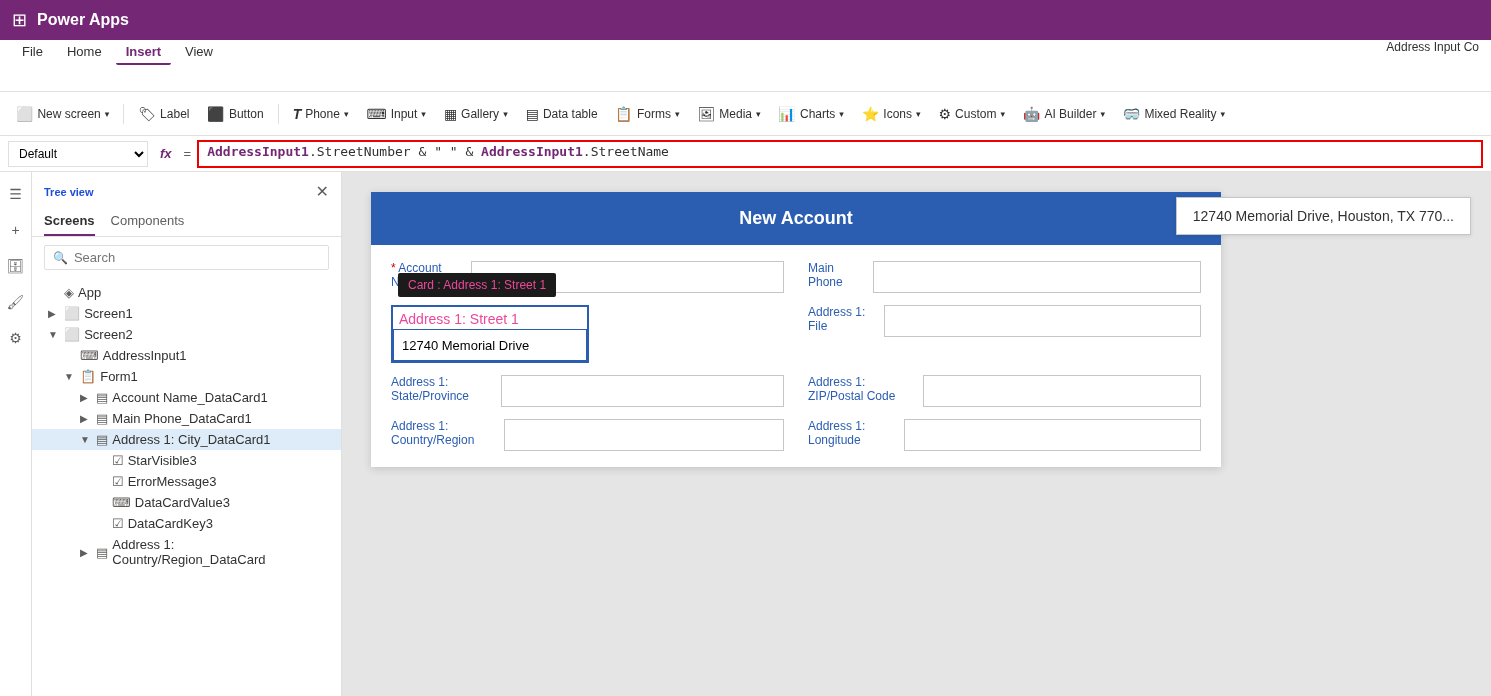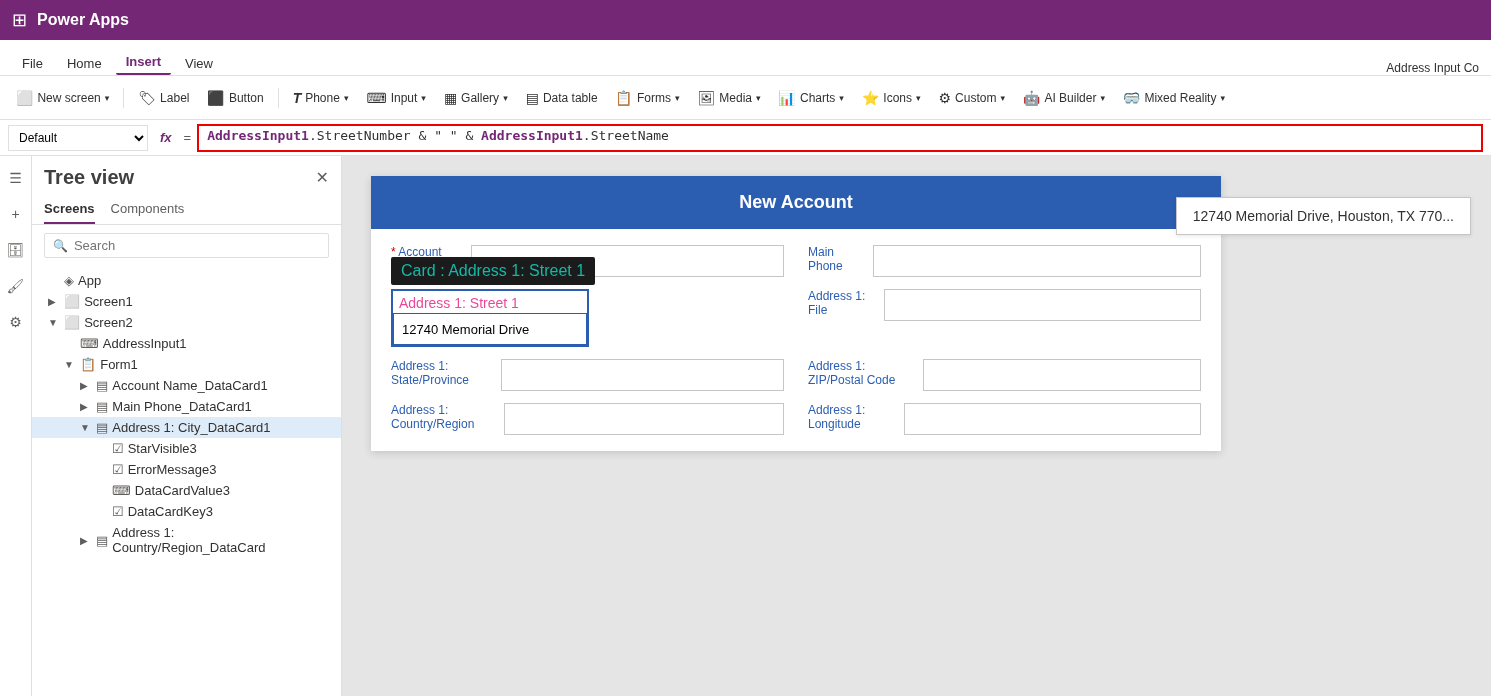--- a/index.html
+++ b/index.html
@@ -14,23 +14,23 @@
       align-items: center;
       padding: 0 12px;
       gap: 10px;
     }
     .title-bar .app-grid { font-size: 18px; cursor: pointer; }
     .title-bar .app-name { font-size: 16px; font-weight: 600; }
 
     
     .menu-bar {
       background: white;
-      height: 36px;
-      display: flex;
-      align-items: flex-end;
+      height: 52px;
+      display: flex;
+      align-items: flex-start;
       padding: 0 12px;
       border-bottom: 1px solid #e1dfdd;
       gap: 4px;
     }
     .menu-bar .menu-item {
       padding: 4px 10px;
       cursor: pointer;
       font-size: 13px;
       color: #323130;
       border-radius: 2px;
@@ -145,21 +145,21 @@
       border-right: 1px solid #e1dfdd;
       display: flex;
       flex-direction: column;
     }
     .tree-header {
       display: flex;
       align-items: center;
       justify-content: space-between;
       padding: 10px 12px 6px;
     }
-    .tree-header .title { font-size: 20px; font-weight: 600; color: #404040; }
+    .tree-header .title { font-size: 11px; font-weight: 600; color: #1d4ed8; }
     .tree-header .close-btn { cursor: pointer; color: #605e5c; font-size: 16px; }
     .tree-tabs {
       display: flex;
       padding: 0 12px;
       border-bottom: 1px solid #e1dfdd;
       gap: 16px;
     }
     .tree-tab {
       padding: 6px 0;
       font-size: 13px;
@@ -243,24 +243,24 @@
       width: 100%;
     }
 
     
     .card-wrapper {
       position: relative;
     }
     .card-tooltip {
       position: absolute;
       top: -32px;
-      left: 0;
+      left: 7px;
       background: #1b1b1b;
-      color: #14b8a6;
-      font-size: 16px;
+      color: #ec4899;
+      font-size: 12px;
       padding: 5px 10px;
       border-radius: 2px;
       white-space: nowrap;
       z-index: 10;
     }
     .selected-card {
       border: 2px solid #2b5eb1;
       position: relative;
     }
     .selected-card input {

